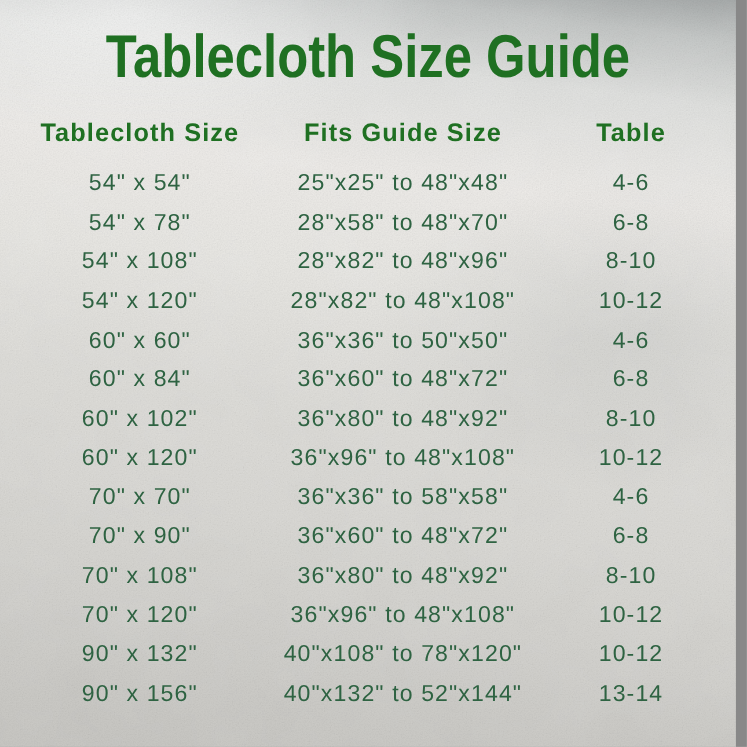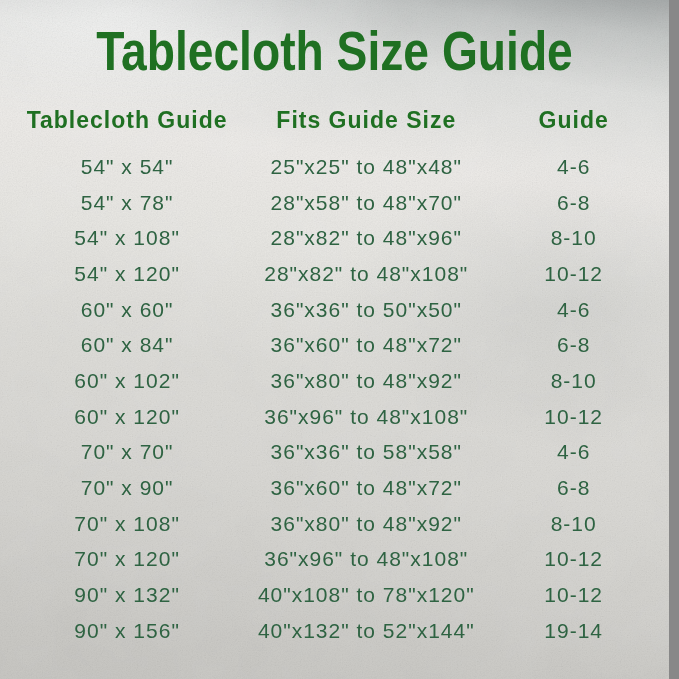--- a/index.html
+++ b/index.html
@@ -106,23 +106,23 @@
       <feColorMatrix type="saturate" values="0"></feColorMatrix>
     </filter>
     <rect width="679" height="679" filter="url(#mottle)"></rect>
   </svg>
 
   <div class="content">
     <h1 class="title">Tablecloth Size Guide</h1>
 
     <div class="table">
       <div class="thead">
-        <div class="th">Tablecloth Guide</div>
+        <div class="th">Tablecloth Size</div>
         <div class="th">Fits Guide Size</div>
-        <div class="th">Guide</div>
+        <div class="th">Table</div>
       </div>
 
       <div class="tbody">
         <div class="tr">
           <div class="td">54" x 54"</div>
           <div class="td">25"x25" to 48"x48"</div>
           <div class="td">4-6</div>
         </div>
         <div class="tr">
           <div class="td">54" x 78"</div>
@@ -180,18 +180,18 @@
           <div class="td">10-12</div>
         </div>
         <div class="tr">
           <div class="td">90" x 132"</div>
           <div class="td">40"x108" to 78"x120"</div>
           <div class="td">10-12</div>
         </div>
         <div class="tr">
           <div class="td">90" x 156"</div>
           <div class="td">40"x132" to 52"x144"</div>
-          <div class="td">19-14</div>
+          <div class="td">13-14</div>
         </div>
       </div>
     </div>
   </div>
 </div>
 
 </body></html>

